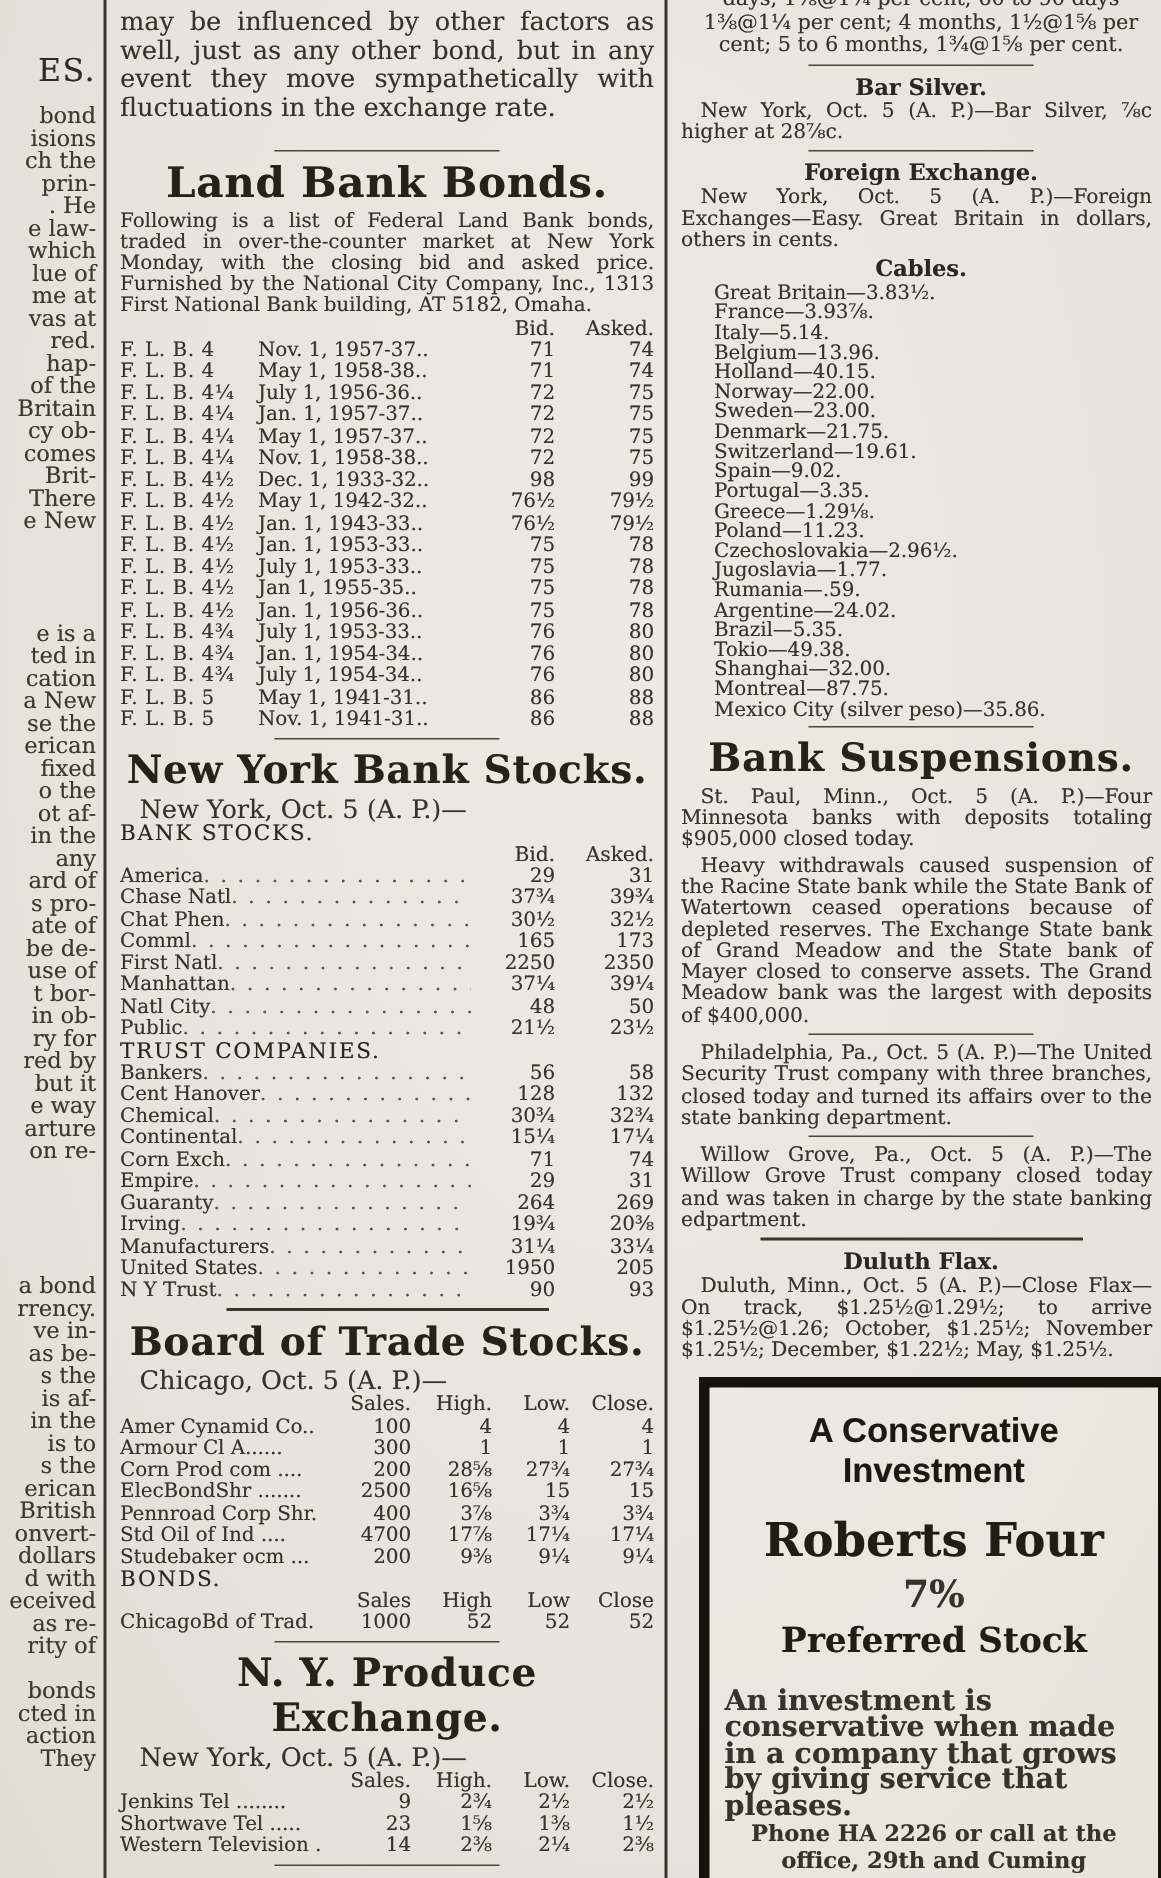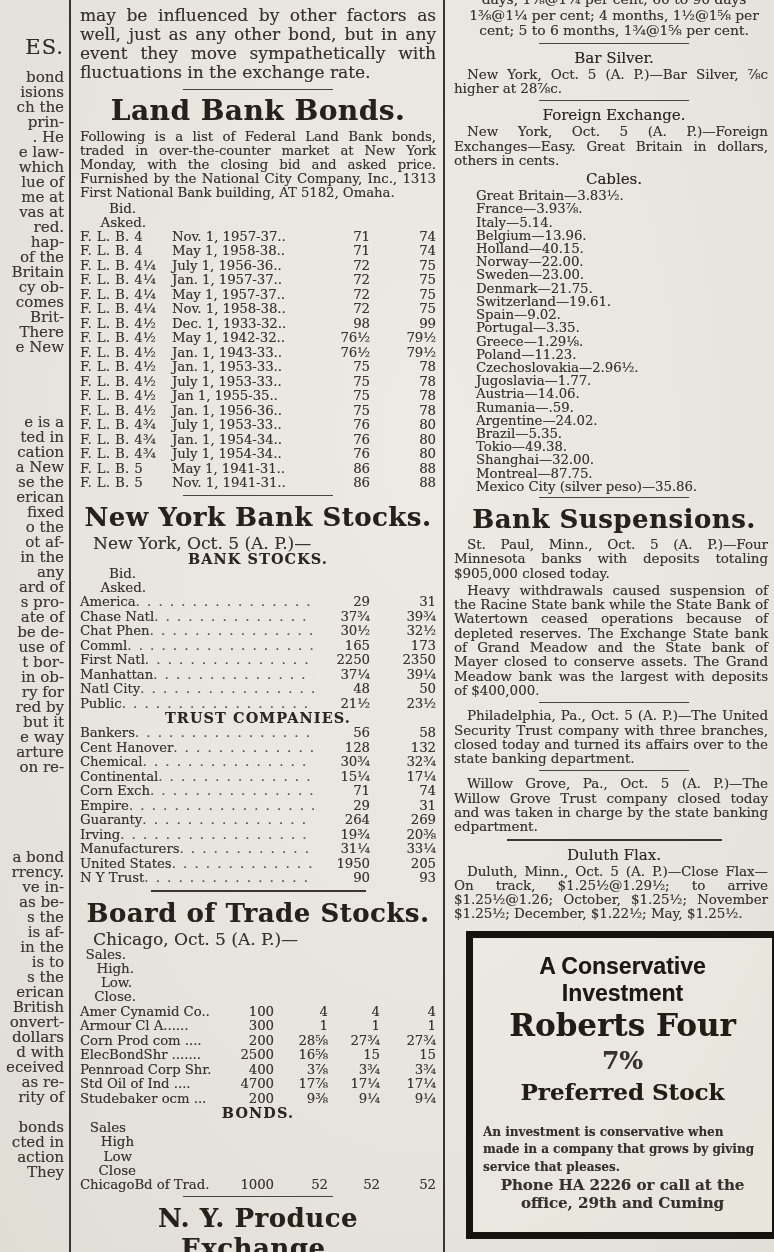--- a/index.html
+++ b/index.html
@@ -11,60 +11,60 @@
         text-shadow:0.2px 0.2px 0.35px rgba(45,40,33,.45);}
   
   .col-left{width:64px;flex:none;border-right:2px solid #3a362f;
             padding:36px 5px 0 0;text-align:right;
             font-size:15px;line-height:15px;color:#3d3931;overflow:hidden;}
   .frag-big{font-size:21px;line-height:22px;margin-bottom:12px;letter-spacing:1px;color:#2e2a24;}
   .frag-line{min-height:15px;white-space:pre;}
   
   .col-mid{width:356px;flex:none;border-right:2px solid #3a362f;
            padding:4px 7px 0 9px;overflow:hidden;}
-  .lead-para{font-size:17px;line-height:19px;text-align:justify;margin:2px 0 7px;}
+  .lead-para{font-size:17px;line-height:19px;text-align:justify;margin:2px 0 18px;}
   .rule{width:150px;border-top:1.6px solid #49443c;margin:4px auto 6px;}
   .rule-wide{width:215px;border-top:2px solid #3b362e;}
   .sec-title{font-size:28px;font-weight:bold;text-align:center;
              margin:1px 0 4px;color:#262219;letter-spacing:.5px;line-height:30px;}
   .sec-title.sm{font-size:26px;}
   .small-para{font-size:13.2px;line-height:13.9px;text-align:justify;margin:0 0 2px;}
   .dateline{font-size:17px;line-height:15px;text-indent:13px;margin:1px 0;}
-  .subhead{font-size:14.3px;font-weight:bold;text-align:center;line-height:15px;
+  .subhead{font-size:14.3px;font-weight:normal;text-align:left;line-height:15px;
            margin:0 0;letter-spacing:1.2px;color:#2b2720;}
-  .thead{display:flex;font-size:13.4px;line-height:14.2px;font-weight:normal;flex-direction:column;}
+  .thead{display:flex;font-size:13.4px;line-height:14.2px;font-weight:normal;}
   .thead .sp{flex:1;}
   .num{text-align:right;white-space:pre;}
   .w-b{width:56px;} .w-a{width:66px;}
   .w-s{width:46px;} .w-h{width:54px;} .w-l{width:52px;} .w-c{width:56px;}
   .lb-row,.ls-row,.bt-row{display:flex;font-size:13.2px;line-height:14.5px;}
   .lb-series{width:92px;letter-spacing:.4px;white-space:pre;}
   .lb-date{flex:1;white-space:pre;}
   .ls-row .n{white-space:pre;}
   .dots{flex:1;overflow:hidden;white-space:nowrap;color:#57524a;}
   .dots::after{content:" . . . . . . . . . . . . . . . . . . . . . . . . . . . . .";letter-spacing:1.5px;}
   .bt-row .n{flex:1;white-space:pre;}
   
   .col-right{flex:1;padding:0 0 0 9px;overflow:hidden;}
   .money-frag{margin-top:-8px;font-size:13.8px;line-height:15.6px;}
   .money-frag .frag-line{white-space:pre;min-height:15.6px;text-align:center;}
-  .sub-title{font-size:15px;font-weight:normal;text-align:center;margin:2px 0;
+  .sub-title{font-size:15px;font-weight:bold;text-align:center;margin:2px 0;
              line-height:16px;color:#2b2720;}
   .news-para{font-size:13.4px;line-height:14.3px;text-align:justify;
              text-indent:13px;margin:0 6px 3px 0;}
   .cable-line{font-size:13.2px;line-height:13.2px;padding-left:22px;white-space:pre;}
   
   .ad{margin:9px -5px 0 12px;border:7px solid #16120c;padding:15px 8px 10px;
       text-align:center;background:rgba(240,237,230,.35);}
   .ad-line1{font-family:"Liberation Sans", sans-serif;font-weight:bold;font-size:23px;
-            color:#1d1912;}
+            margin-bottom:15px;color:#1d1912;}
   .ad-line2{font-size:31px;font-weight:bold;margin-bottom:3px;color:#211d15;}
   .ad-line3{font-size:25px;font-weight:bold;margin-bottom:3px;}
   .ad-line4{font-size:23px;font-weight:bold;margin-bottom:19px;color:#211d15;}
-  .ad-body{font-size:12px;font-weight:bold;text-align:left;line-height:17.5px;margin:0 2px 1px;}
+  .ad-body{font-size:19px;font-weight:bold;text-align:left;line-height:17.5px;margin:0 2px 1px;}
   .ad-phone{font-size:15px;font-weight:bold;line-height:17.5px;margin:0 0 10px;}
 </style>
 </head>
 <body>
 
 <div class="page">
 
   <div class="col-left">
     <div class="frag-big">ES.</div>
     <div>
@@ -698,21 +698,20 @@
           <div class="cable-line">Portugal—3.35.</div>
 
           <div class="cable-line">Greece—1.29⅛.</div>
 
           <div class="cable-line">Poland—11.23.</div>
 
           <div class="cable-line">Czechoslovakia—2.96½.</div>
 
           <div class="cable-line">Jugoslavia—1.77.</div>
 
-          <div class="cable-line">Austria—14.06.</div>
 
           <div class="cable-line">Rumania—.59.</div>
 
           <div class="cable-line">Argentine—24.02.</div>
 
           <div class="cable-line">Brazil—5.35.</div>
 
           <div class="cable-line">Tokio—49.38.</div>
 
           <div class="cable-line">Shanghai—32.00.</div>

